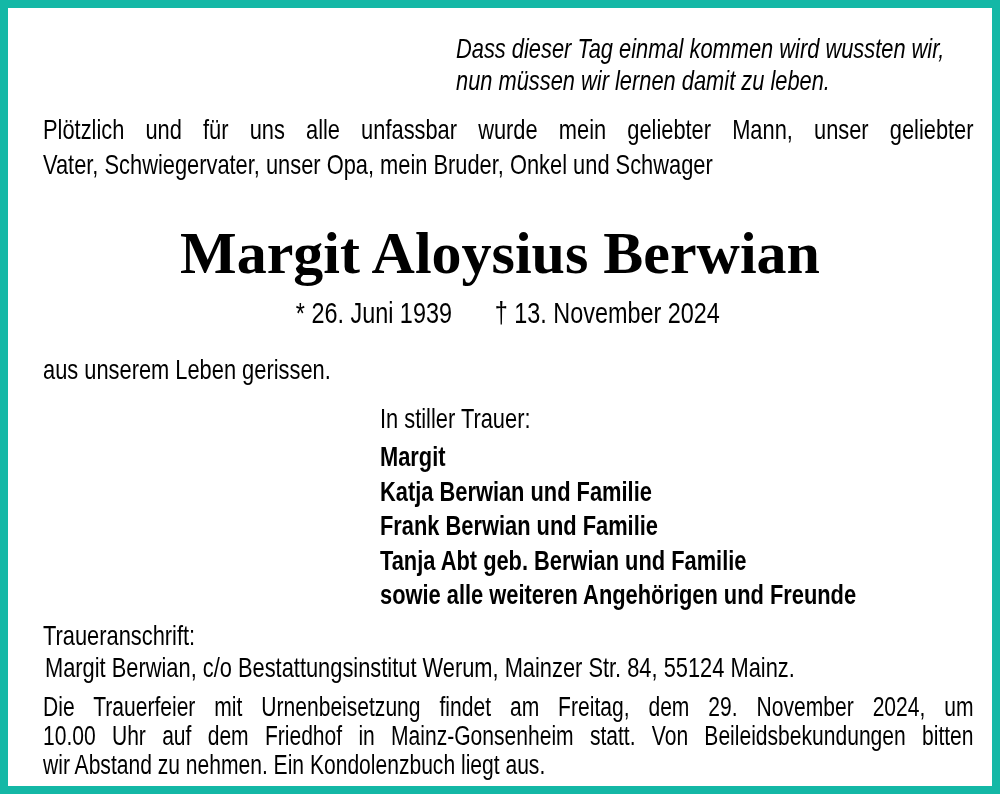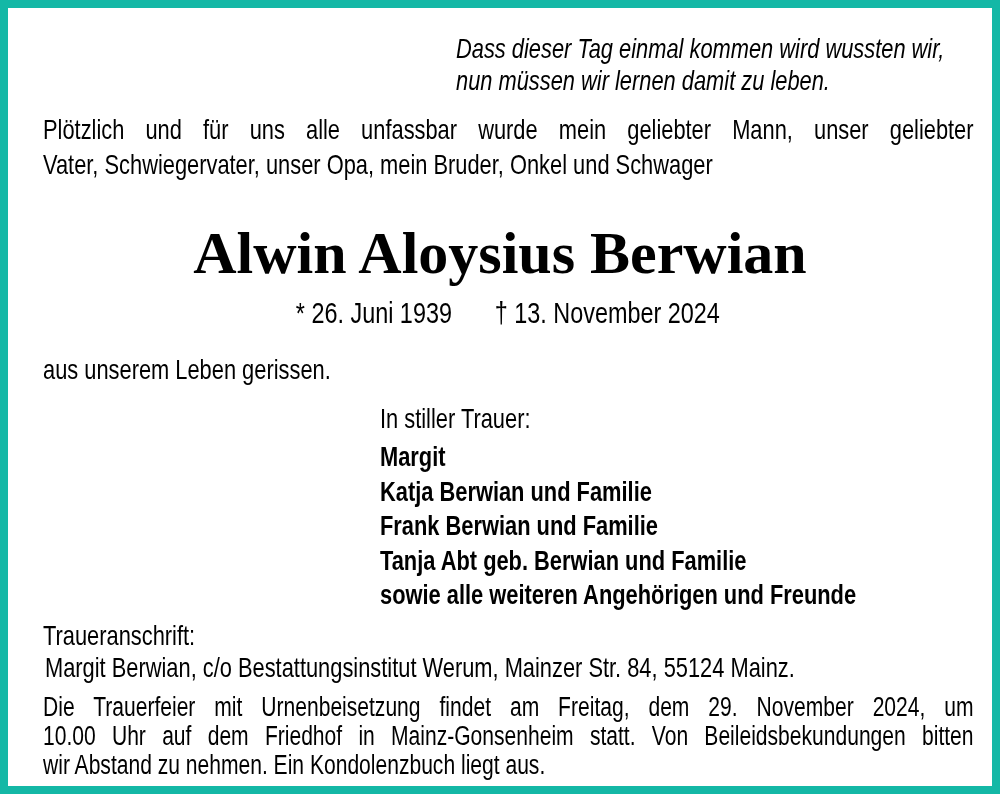--- a/index.html
+++ b/index.html
@@ -107,21 +107,21 @@
     <div class="nowrap">Dass dieser Tag einmal kommen wird wussten wir,</div>
     <div class="nowrap">nun müssen wir lernen damit zu leben.</div>
   </div>
 
   <div class="abs intro-block cond">
     <div class="just">Plötzlich und für uns alle unfassbar wurde mein geliebter Mann, unser geliebter</div>
     <div class="plain-line">Vater, Schwiegervater, unser Opa, mein Bruder, Onkel und Schwager</div>
   </div>
 
   <div class="abs name-wrap">
-    <span class="deceased-name">Alwin Aloysius Berwian</span>
+    <span class="deceased-name">Margit Aloysius Berwian</span>
   </div>
 
   <div class="abs dates-wrap">
     <div class="dates-inner cond-center">
       <span>* 26. Juni 1939</span><span class="death-date">† 13. November 2024</span>
     </div>
   </div>
 
   <div class="abs torn-line cond nowrap">aus unserem Leben gerissen.</div>
 

